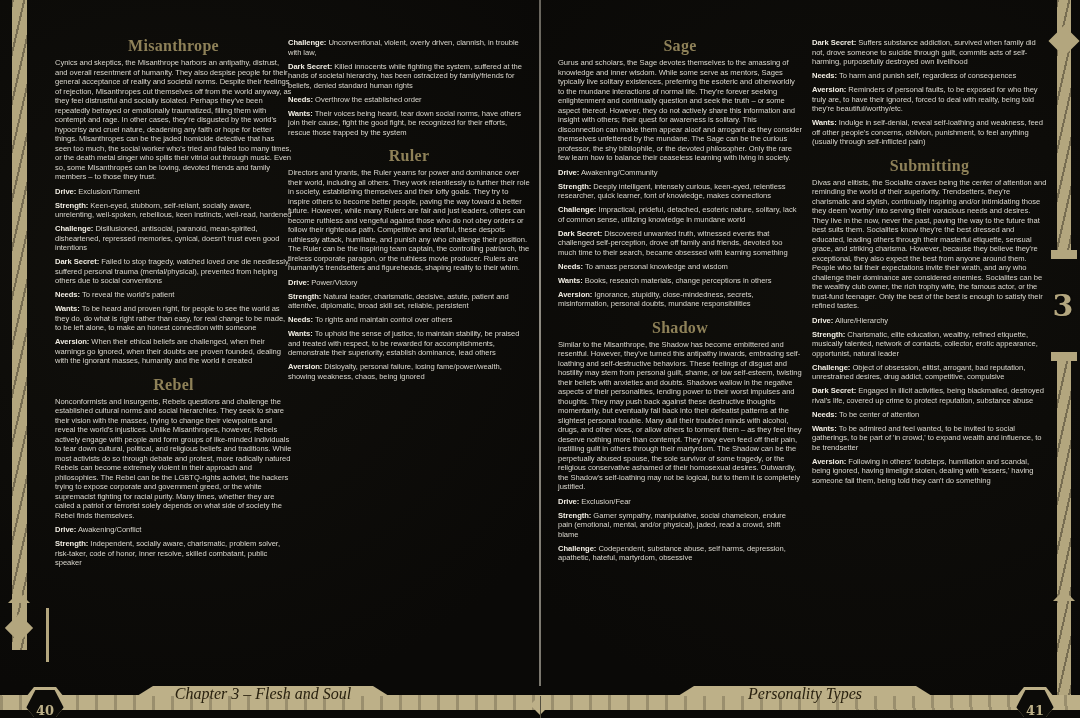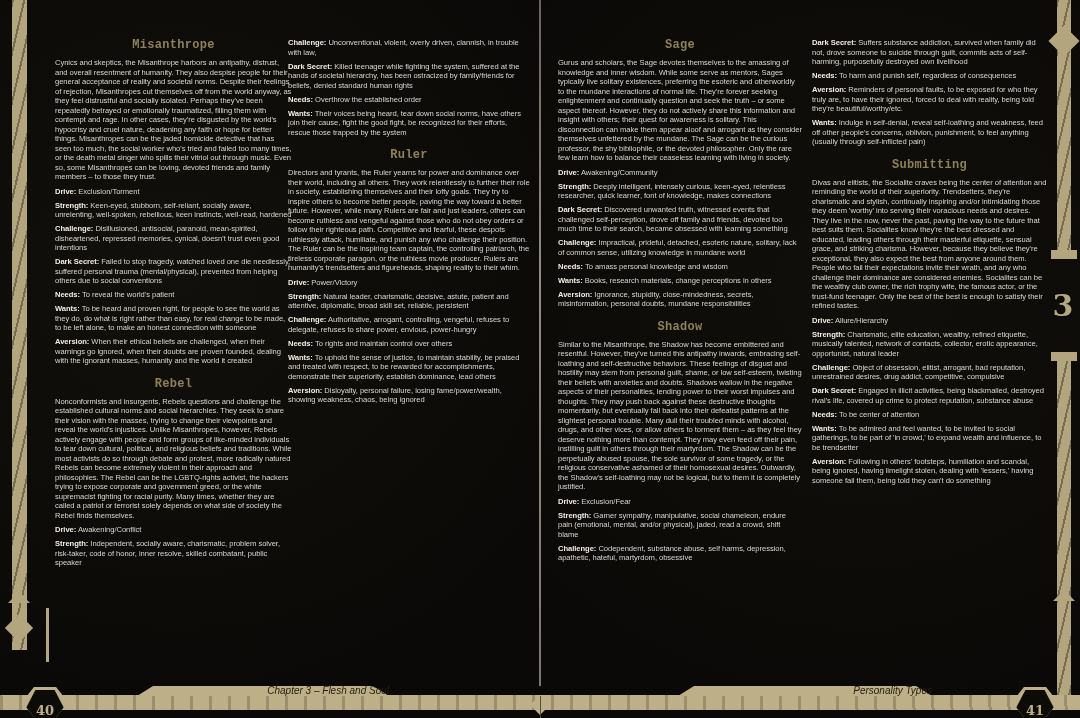--- a/index.html
+++ b/index.html
@@ -3,21 +3,21 @@
 <meta charset="utf-8">
 <style>
   html,body{margin:0;padding:0;background:#000;}
   .spread{position:relative;width:1080px;height:718px;overflow:hidden;
     background:#0b0a08;font-family:"Liberation Sans",sans-serif;}
   .page{position:absolute;top:0;width:540px;height:718px;}
   .page-left{left:0;background:radial-gradient(120% 85% at 32% 38%, #11100c 0%, #0a0907 72%);}
   .page-right{left:540px;background:radial-gradient(120% 85% at 60% 40%, #100f0b 0%, #0a0907 72%);}
 
   .col{position:absolute;top:38px;color:#d9d6cd;font-size:7.6px;line-height:9.5px;letter-spacing:-0.05px;}
-  .sec-heading{font-family:Liberation Mono, monospace;font-weight:bold;font-size:12px;line-height:15px;
+  .sec-heading{font-family:Liberation Serif, serif;font-weight:bold;font-size:16px;line-height:15px;
     color:#8e8158;text-align:center;margin:11px 0 5px 0;letter-spacing:.3px;}
   .col .sec-heading:first-child{margin-top:0;}
   .para{margin:0 0 5px 0;}
   .entry{margin:0 0 4.5px 0;}
   .entry b{color:#f0ece2;}
 
   
   .gutter{position:absolute;left:539px;top:0;height:686px;width:1.5px;
     background:linear-gradient(#9a958a,#d8d3c6 40%,#b7b2a5);opacity:.65;}
 
@@ -37,22 +37,22 @@
     font-family:"DejaVu Serif",serif;font-weight:bold;font-size:30px;color:#b3a67e;
     text-shadow:0 0 2px rgba(0,0,0,.8);}
 
   
   .footer-band{position:absolute;left:0;right:0;bottom:8px;height:15px;background:#bdb088;
     background-image:repeating-linear-gradient(88deg, rgba(30,24,14,.22) 0 3px, rgba(0,0,0,0) 3px 19px);}
   .footer-bump{position:absolute;bottom:22px;height:10px;background:#bdb088;
     clip-path:polygon(0 100%,16px 0,calc(100% - 16px) 0,100% 100%);}
   .bump-left{left:137px;width:252px;}
   .bump-right{left:678px;width:254px;}
-  .footer-script{position:absolute;bottom:20px;height:13px;text-align:right;
-    font-family:Liberation Sans, sans-serif;font-style:italic;font-size:10px;color:#29210f;}
+  .footer-script{position:absolute;bottom:20px;height:13px;text-align:center;
+    font-family:Liberation Serif, serif;font-style:italic;font-size:16px;color:#29210f;}
   .script-left{left:137px;width:252px;}
   .script-right{left:678px;width:254px;}
   .gutter-notch{position:absolute;left:533px;bottom:6px;width:14px;height:14px;
     background:#bdb088;transform:rotate(45deg);}
   .gutter-notch-line{position:absolute;left:539.5px;bottom:0;width:1px;height:22px;background:#55503f;}
 
   .page-badge{position:absolute;bottom:1px;width:46px;height:30px;
     clip-path:polygon(26% 0,74% 0,100% 50%,74% 100%,26% 100%,0 50%);background:#bdb088;}
   .page-badge-inner{position:absolute;left:3px;top:3px;width:40px;height:40px;
     clip-path:polygon(26% 0,74% 0,100% 50%,74% 100%,26% 100%,0 50%);background:#0c0b08;}
@@ -77,42 +77,41 @@
         <div class="entry"><b>Needs:</b> <span>To reveal the world's patient</span></div>
         <div class="entry"><b>Wants:</b> <span>To be heard and proven right, for people to see the world as they do, do what is right rather than easy, for real change to be made, to be left alone, to make an honest connection with someone</span></div>
         <div class="entry"><b>Aversion:</b> <span>When their ethical beliefs are challenged, when their warnings go ignored, when their doubts are proven founded, dealing with the ignorant masses, humanity and the world it created</span></div>
         <div class="sec-heading">Rebel</div>
         <div class="para">Nonconformists and insurgents, Rebels questions and challenge the established cultural norms and social hierarchies. They seek to share their vision with the masses, trying to change their viewpoints and reveal the world's injustices. Unlike Misanthropes, however, Rebels actively engage with people and form groups of like-minded individuals to tear down cultural, political, and religious beliefs and traditions. While most activists do so through debate and protest, more radically natured Rebels can become extremely violent in their approach and philosophies. The Rebel can be the LGBTQ-rights activist, the hackers trying to expose corporate and government greed, or the white supremacist fighting for racial purity. Many times, whether they are called a patriot or terrorist solely depends on what side of society the Rebel finds themselves.</div>
         <div class="entry"><b>Drive:</b> <span>Awakening/Conflict</span></div>
         <div class="entry"><b>Strength:</b> <span>Independent, socially aware, charismatic, problem solver, risk-taker, code of honor, inner resolve, skilled combatant, public speaker</span></div>
       </div>
     <div class="col" style="left:288px;width:242px;">
         <div class="entry"><b>Challenge:</b> <span>Unconventional, violent, overly driven, clannish, in trouble with law,</span></div>
-        <div class="entry"><b>Dark Secret:</b> <span>Killed teenager while fighting the system, suffered at the hands of societal hierarchy, has been ostracized by family/friends for beliefs, denied standard human rights</span></div>
+        <div class="entry"><b>Dark Secret:</b> <span>Killed innocents while fighting the system, suffered at the hands of societal hierarchy, has been ostracized by family/friends for beliefs, denied standard human rights</span></div>
         <div class="entry"><b>Needs:</b> <span>Overthrow the established order</span></div>
         <div class="entry"><b>Wants:</b> <span>Their voices being heard, tear down social norms, have others join their cause, fight the good fight, be recognized for their efforts, rescue those trapped by the system</span></div>
         <div class="sec-heading">Ruler</div>
         <div class="para">Directors and tyrants, the Ruler yearns for power and dominance over their world, including all others. They work relentlessly to further their role in society, establishing themselves and their lofty goals. They try to inspire others to become better people, paving the way toward a better future. However, while many Rulers are fair and just leaders, others can become ruthless and vengeful against those who do not obey orders or follow their righteous path. Competitive and fearful, these despots ruthlessly attack, humiliate, and punish any who challenge their position. The Ruler can be the inspiring team captain, the controlling patriarch, the tireless corporate paragon, or the ruthless movie producer. Rulers are humanity's trendsetters and figureheads, shaping reality to their whim.</div>
         <div class="entry"><b>Drive:</b> <span>Power/Victory</span></div>
         <div class="entry"><b>Strength:</b> <span>Natural leader, charismatic, decisive, astute, patient and attentive, diplomatic, broad skill set, reliable, persistent</span></div>
-        <div class="entry"><b>Challenge:</b> <span>Authoritative, arrogant, controlling, vengeful, refuses to delegate, refuses to share power, envious, power-hungry</span></div>
         <div class="entry"><b>Needs:</b> <span>To rights and maintain control over others</span></div>
         <div class="entry"><b>Wants:</b> <span>To uphold the sense of justice, to maintain stability, be praised and treated with respect, to be rewarded for accomplishments, demonstrate their superiority, establish dominance, lead others</span></div>
         <div class="entry"><b>Aversion:</b> <span>Disloyalty, personal failure, losing fame/power/wealth, showing weakness, chaos, being ignored</span></div>
       </div>
   </div>
 
   <div class="page page-right">
     <div class="col" style="left:18px;width:244px;">
         <div class="sec-heading">Sage</div>
         <div class="para">Gurus and scholars, the Sage devotes themselves to the amassing of knowledge and inner wisdom. While some serve as mentors, Sages typically live solitary existences, preferring the esoteric and otherworldly to the mundane interactions of normal life. They're forever seeking enlightenment and continually question and seek the truth – or some aspect thereof. However, they do not actively share this information and insight with others; their quest for awareness is solitary. This disconnection can make them appear aloof and arrogant as they consider themselves unfettered by the mundane. The Sage can be the curious professor, the shy bibliophile, or the devoted philosopher. Only the rare few learn how to balance their ceaseless learning with living in society.</div>
         <div class="entry"><b>Drive:</b> <span>Awakening/Community</span></div>
         <div class="entry"><b>Strength:</b> <span>Deeply intelligent, intensely curious, keen-eyed, relentless researcher, quick learner, font of knowledge, makes connections</span></div>
+        <div class="entry"><b>Challenge:</b> <span>Impractical, prideful, detached, esoteric nature, solitary, lack of common sense, utilizing knowledge in mundane world</span></div>
         <div class="entry"><b>Dark Secret:</b> <span>Discovered unwanted truth, witnessed events that challenged self-perception, drove off family and friends, devoted too much time to their search, became obsessed with learning something</span></div>
-        <div class="entry"><b>Challenge:</b> <span>Impractical, prideful, detached, esoteric nature, solitary, lack of common sense, utilizing knowledge in mundane world</span></div>
         <div class="entry"><b>Needs:</b> <span>To amass personal knowledge and wisdom</span></div>
         <div class="entry"><b>Wants:</b> <span>Books, research materials, change perceptions in others</span></div>
         <div class="entry"><b>Aversion:</b> <span>Ignorance, stupidity, close-mindedness, secrets, misinformation, personal doubts, mundane responsibilities</span></div>
         <div class="sec-heading">Shadow</div>
         <div class="para">Similar to the Misanthrope, the Shadow has become embittered and resentful. However, they've turned this antipathy inwards, embracing self-loathing and self-destructive behaviors. These feelings of disgust and hostility may stem from personal guilt, shame, or low self-esteem, twisting their beliefs with anxieties and doubts. Shadows wallow in the negative aspects of their personalities, lending power to their worst impulses and thoughts. They may push back against these destructive thoughts momentarily, but eventually fall back into their defeatist patterns at the slightest personal trouble. Many dull their troubled minds with alcohol, drugs, and other vices, or allow others to torment them – as they feel they deserve nothing more than contempt. They may even feed off their pain, instilling guilt in others through their martyrdom. The Shadow can be the perpetually abused spouse, the sole survivor of some tragedy, or the religious conservative ashamed of their homosexual desires. Outwardly, the Shadow's self-loathing may not be logical, but to them it is completely justified.</div>
         <div class="entry"><b>Drive:</b> <span>Exclusion/Fear</span></div>
         <div class="entry"><b>Strength:</b> <span>Garner sympathy, manipulative, social chameleon, endure pain (emotional, mental, and/or physical), jaded, read a crowd, shift blame</span></div>
         <div class="entry"><b>Challenge:</b> <span>Codependent, substance abuse, self harms, depression, apathetic, hateful, martyrdom, obsessive</span></div>
       </div>
     <div class="col" style="left:272px;width:235px;">

